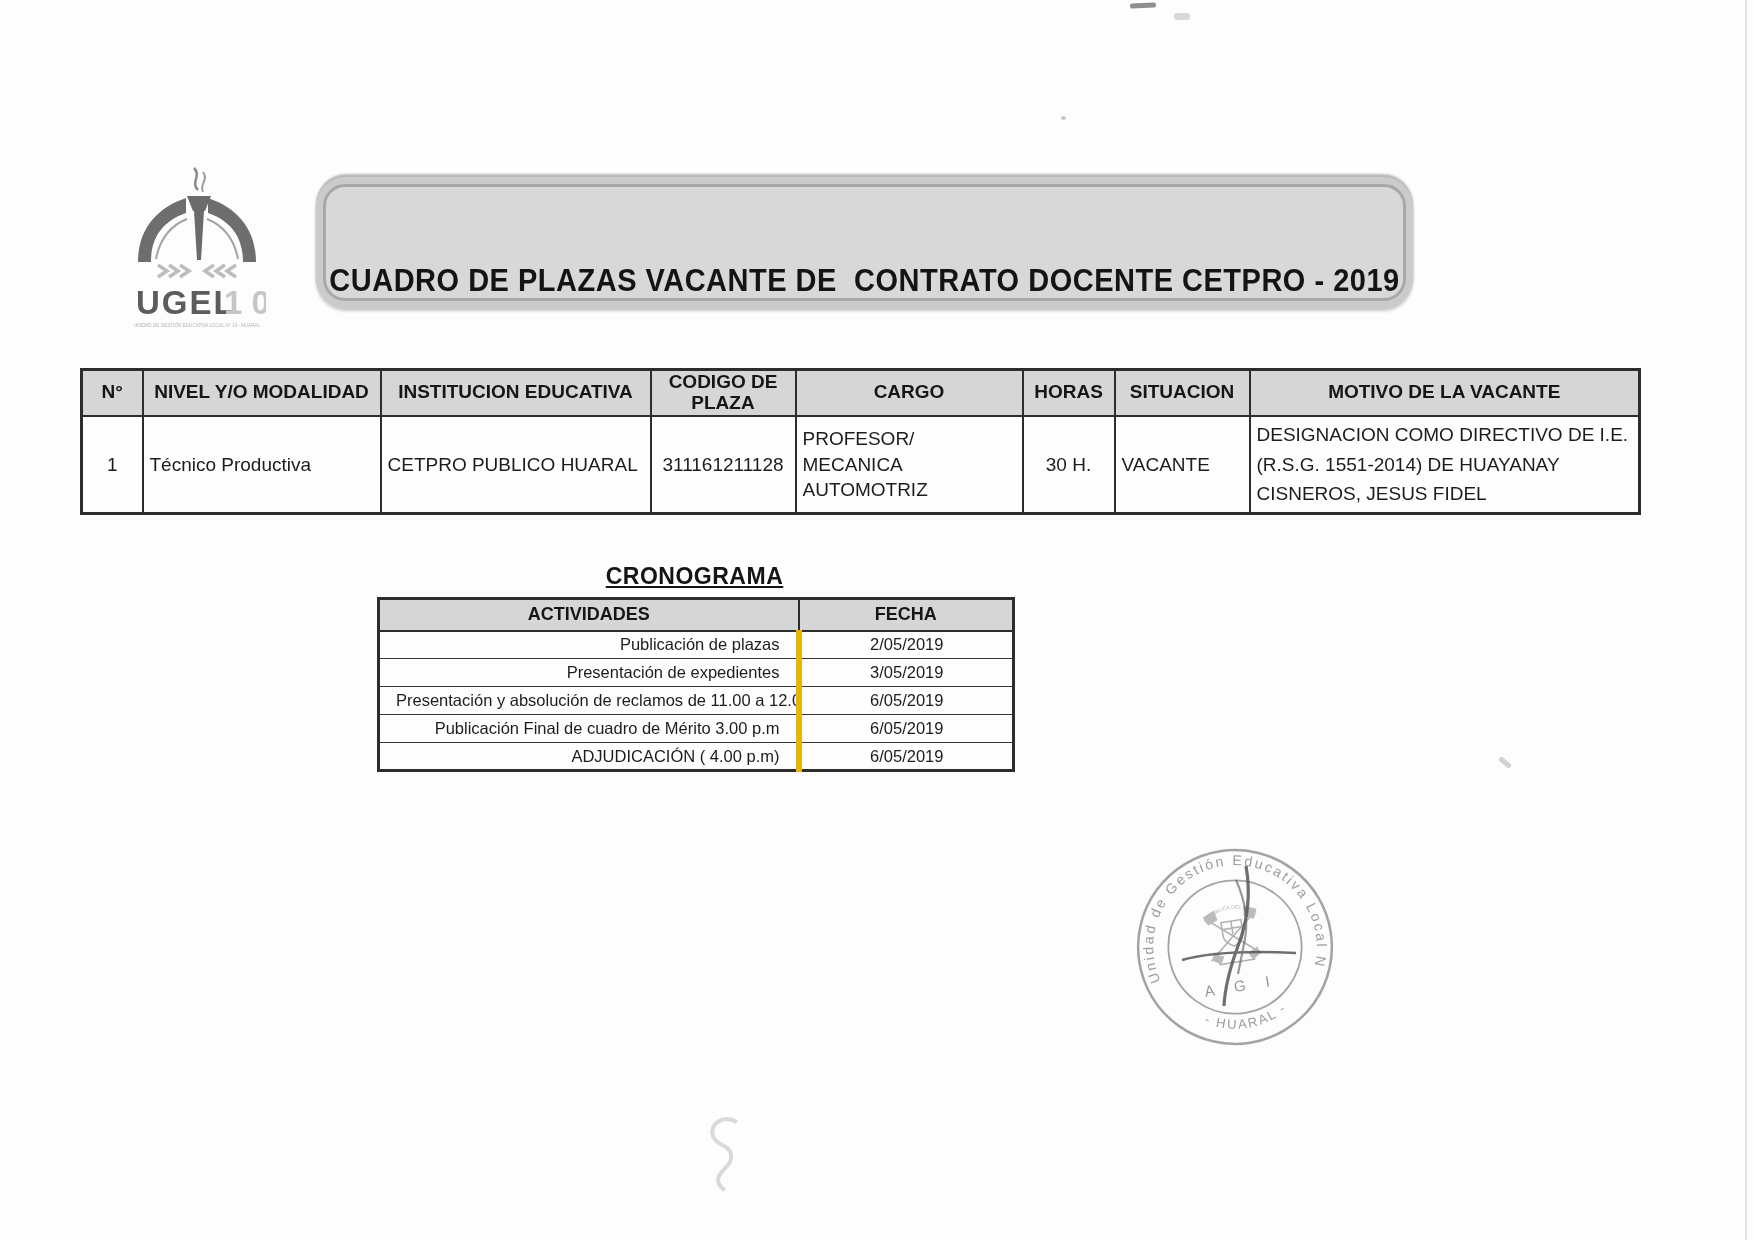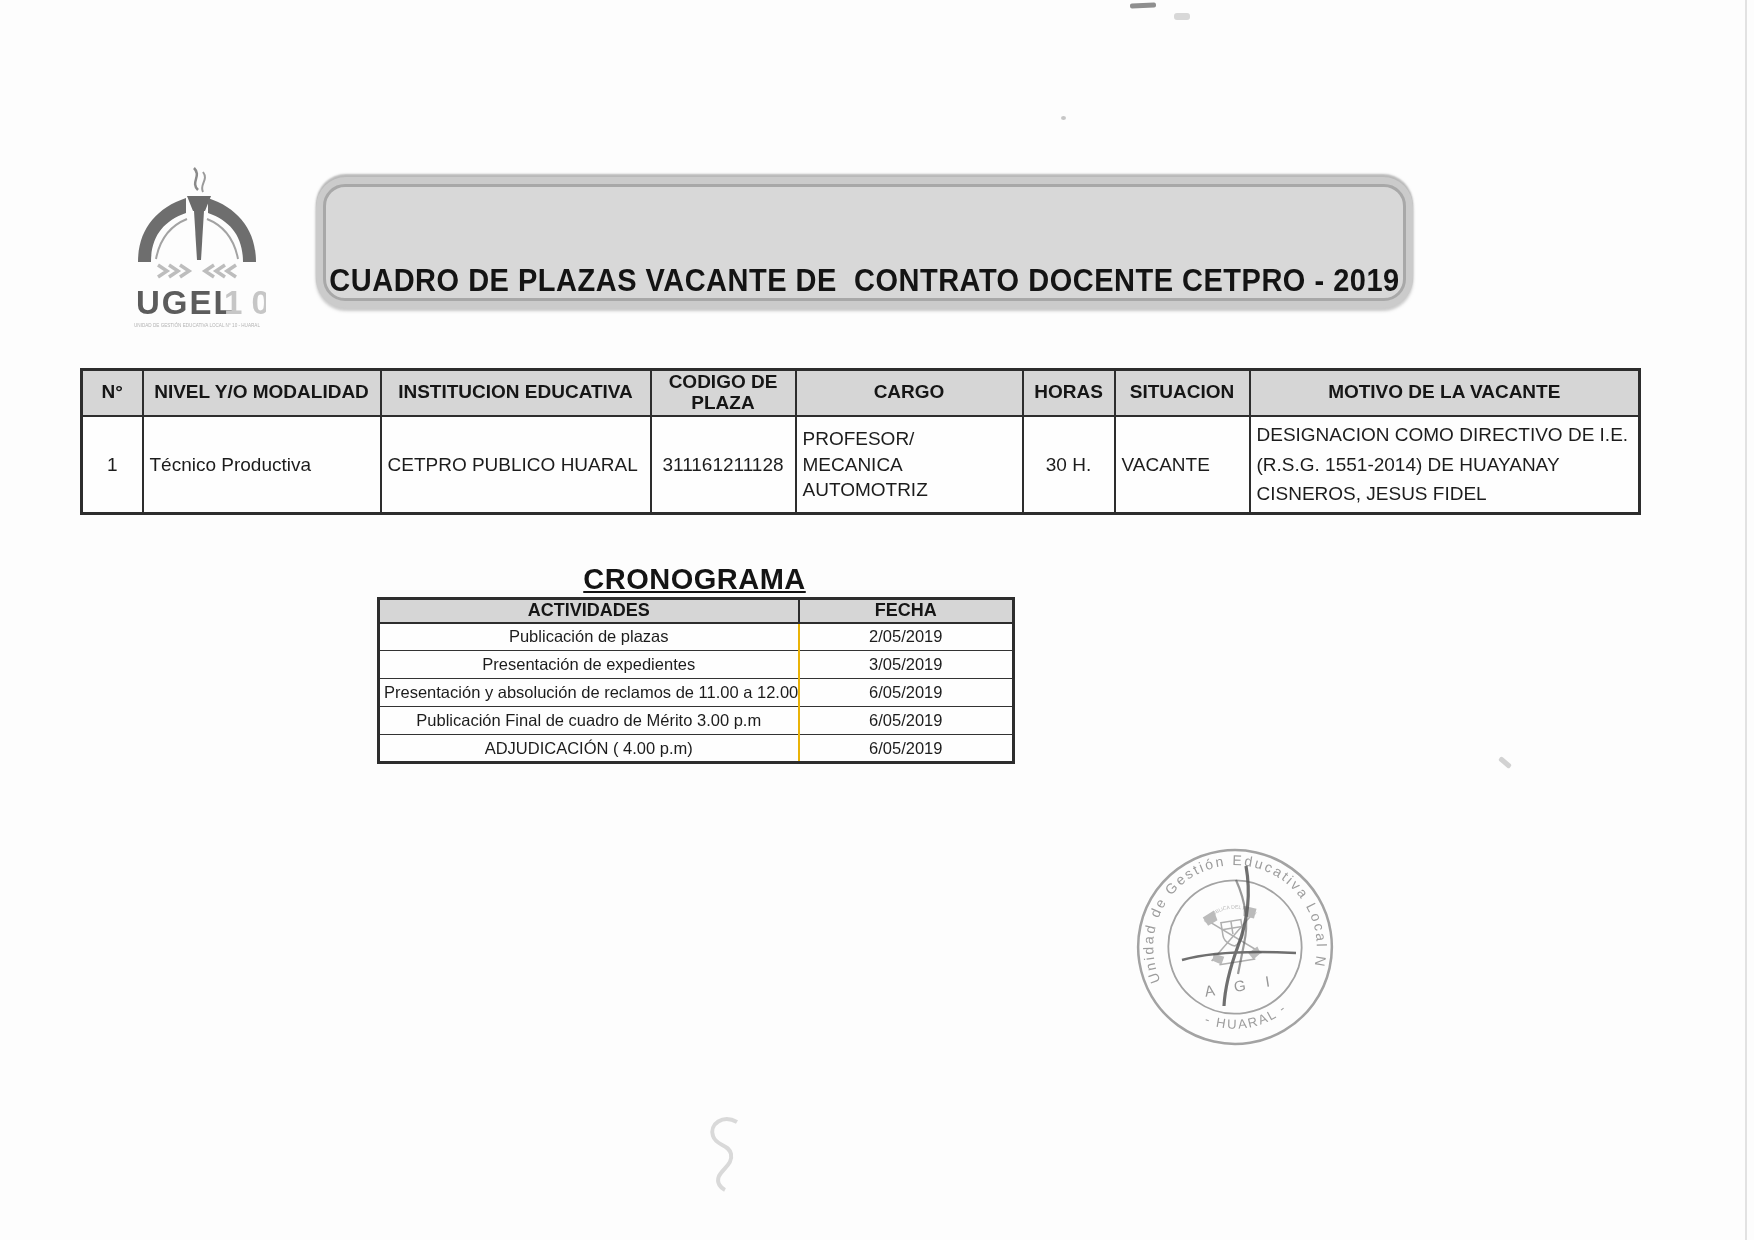--- a/index.html
+++ b/index.html
@@ -41,35 +41,35 @@
     background:#fefefe; color:#1c1c1c;
   }
   .td-center { text-align:center; }
   .td-left { text-align:left; }
   .cell-cargo { white-space:pre-wrap; line-height:1.35; }
   .cell-motivo { line-height:1.55; padding-right:10px; }
 
   
   .crono-title {
     position:absolute; left:377px; top:563px; width:635px;
-    text-align:center; font-size:29px; font-weight:bold;
+    text-align:center; font-size:23px; font-weight:bold;
     text-decoration:underline; color:#141414; letter-spacing:.5px;
   }
   .crono-wrap { position:absolute; left:377px; top:597px; }
   .ctable { width:635px; border:3px solid #2d2d2d; }
   .ctable th {
-    background:#d6d6d6; height:24px; font-size:18px; font-weight:bold;
+    background:#d6d6d6; height:32px; font-size:18px; font-weight:bold;
     text-align:center; vertical-align:middle; border:2px solid #2d2d2d; color:#161616;
   }
   .ctable td {
     height:28px; font-size:16.5px; vertical-align:middle;
     border-top:1.5px solid #333; border-bottom:1.5px solid #333;
     background:#fefefe; color:#1c1c1c;
   }
-  .ctable td.c-act { text-align:center; padding:0 4px; white-space:nowrap; overflow:hidden; border-right:2px solid #eab308; }
+  .ctable td.c-act { text-align:right; padding:0 16px; white-space:nowrap; overflow:hidden; border-right:6px solid #eab308; }
   .ctable td.c-date { text-align:center; }
 
   
   .logo { position:absolute; left:128px; top:166px; width:138px; height:176px; }
 
   
   .stamp {
     position:absolute; left:1124px; top:836px; width:222px; height:222px;
     transform:rotate(-9deg); opacity:.8;
   }

